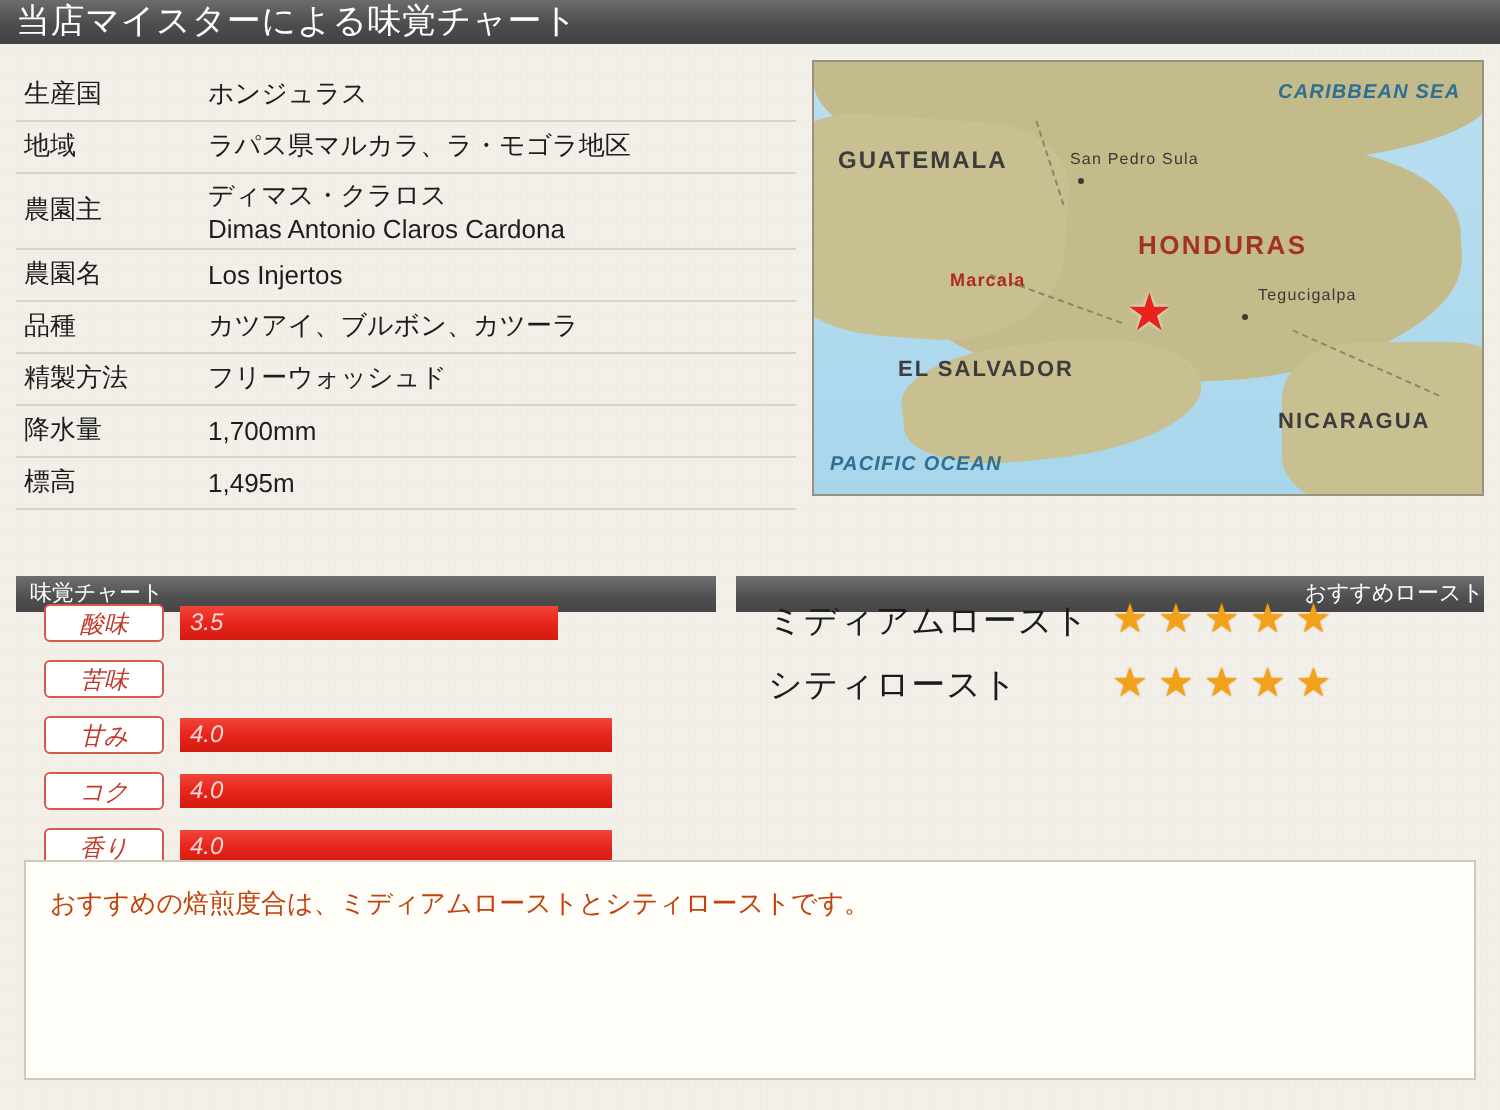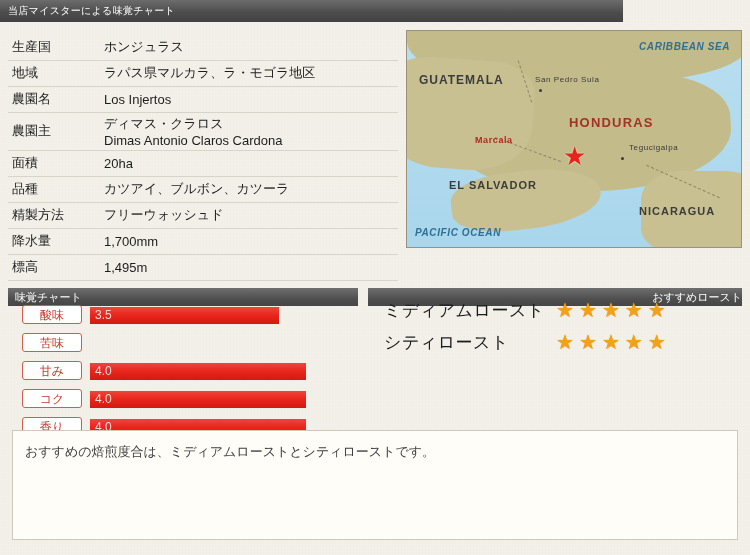--- a/index.html
+++ b/index.html
@@ -23,25 +23,25 @@
     background:
       repeating-linear-gradient(0deg, rgba(255,255,255,0.0) 0px, rgba(255,255,255,0.0) 2px, rgba(0,0,0,0.012) 3px, rgba(0,0,0,0.012) 3px),
       repeating-linear-gradient(90deg, rgba(255,255,255,0.0) 0px, rgba(255,255,255,0.0) 2px, rgba(0,0,0,0.012) 3px, rgba(0,0,0,0.012) 3px),
       #f3f0e9;
   }
 
   
   .title-bar {
     position: absolute;
     left: 0; top: 0;
-    width: 623px;
+    width: 750px;
     height: 22px;
     background: linear-gradient(to bottom, #6c6c6c 0%, #4d4d4d 55%, #424242 100%);
     color: #ffffff;
-    font-size: 10px;
+    font-size: 17px;
     line-height: 22px;
     padding-left: 8px;
     box-sizing: border-box;
     letter-spacing: 0.3px;
   }
 
   
   .spec-table {
     position: absolute;
     left: 8px;
@@ -193,23 +193,24 @@
 
   
   .taste-rows {
     position: absolute;
     left: 8px;
     top: 298px;
     width: 352px;
   }
   .taste-row {
     display: flex;
-    align-items: flex-end;
+    align-items: center;
     height: 26px;
     margin-bottom: 2px;
+    font-style: italic;
   }
   .taste-name {
     width: 60px;
     height: 19px;
     line-height: 19px;
     text-align: center;
     font-size: 12px;
     color: #c0392b;
     border: 1px solid #d45a4a;
     background: #ffffff;
@@ -276,21 +277,21 @@
     left: 12px;
     top: 430px;
     width: 726px;
     height: 110px;
     background: #fffdf7;
     border: 1px solid #cfc9bb;
     box-sizing: border-box;
     padding: 10px 12px;
     font-size: 13px;
     line-height: 22px;
-    color: #404040;
+    color: #c2410c;
   }
   .desc-box p {
     margin: 0;
   }
 </style>
 </head>
 <body>
 
 <div class="page">
 
@@ -298,35 +299,31 @@
 
   <table class="spec-table">
     <tbody>
       <tr>
         <td class="label">生産国</td>
         <td class="value">ホンジュラス</td>
       </tr>
       <tr>
         <td class="label">地域</td>
         <td class="value">ラパス県マルカラ、ラ・モゴラ地区</td>
-      </tr>
-      <tr>
-        <td class="label">農園名</td>
-        <td class="value">Los Injertos</td>
       </tr>
       <tr>
         <td class="label">農園主</td>
         <td class="value">
           <span class="sub">ディマス・クラロス</span>
           <span class="sub">Dimas Antonio Claros Cardona</span>
         </td>
       </tr>
       <tr>
-        <td class="label">面積</td>
-        <td class="value">20ha</td>
+        <td class="label">農園名</td>
+        <td class="value">Los Injertos</td>
       </tr>
       <tr>
         <td class="label">品種</td>
         <td class="value">カツアイ、ブルボン、カツーラ</td>
       </tr>
       <tr>
         <td class="label">精製方法</td>
         <td class="value">フリーウォッシュド</td>
       </tr>
       <tr>

